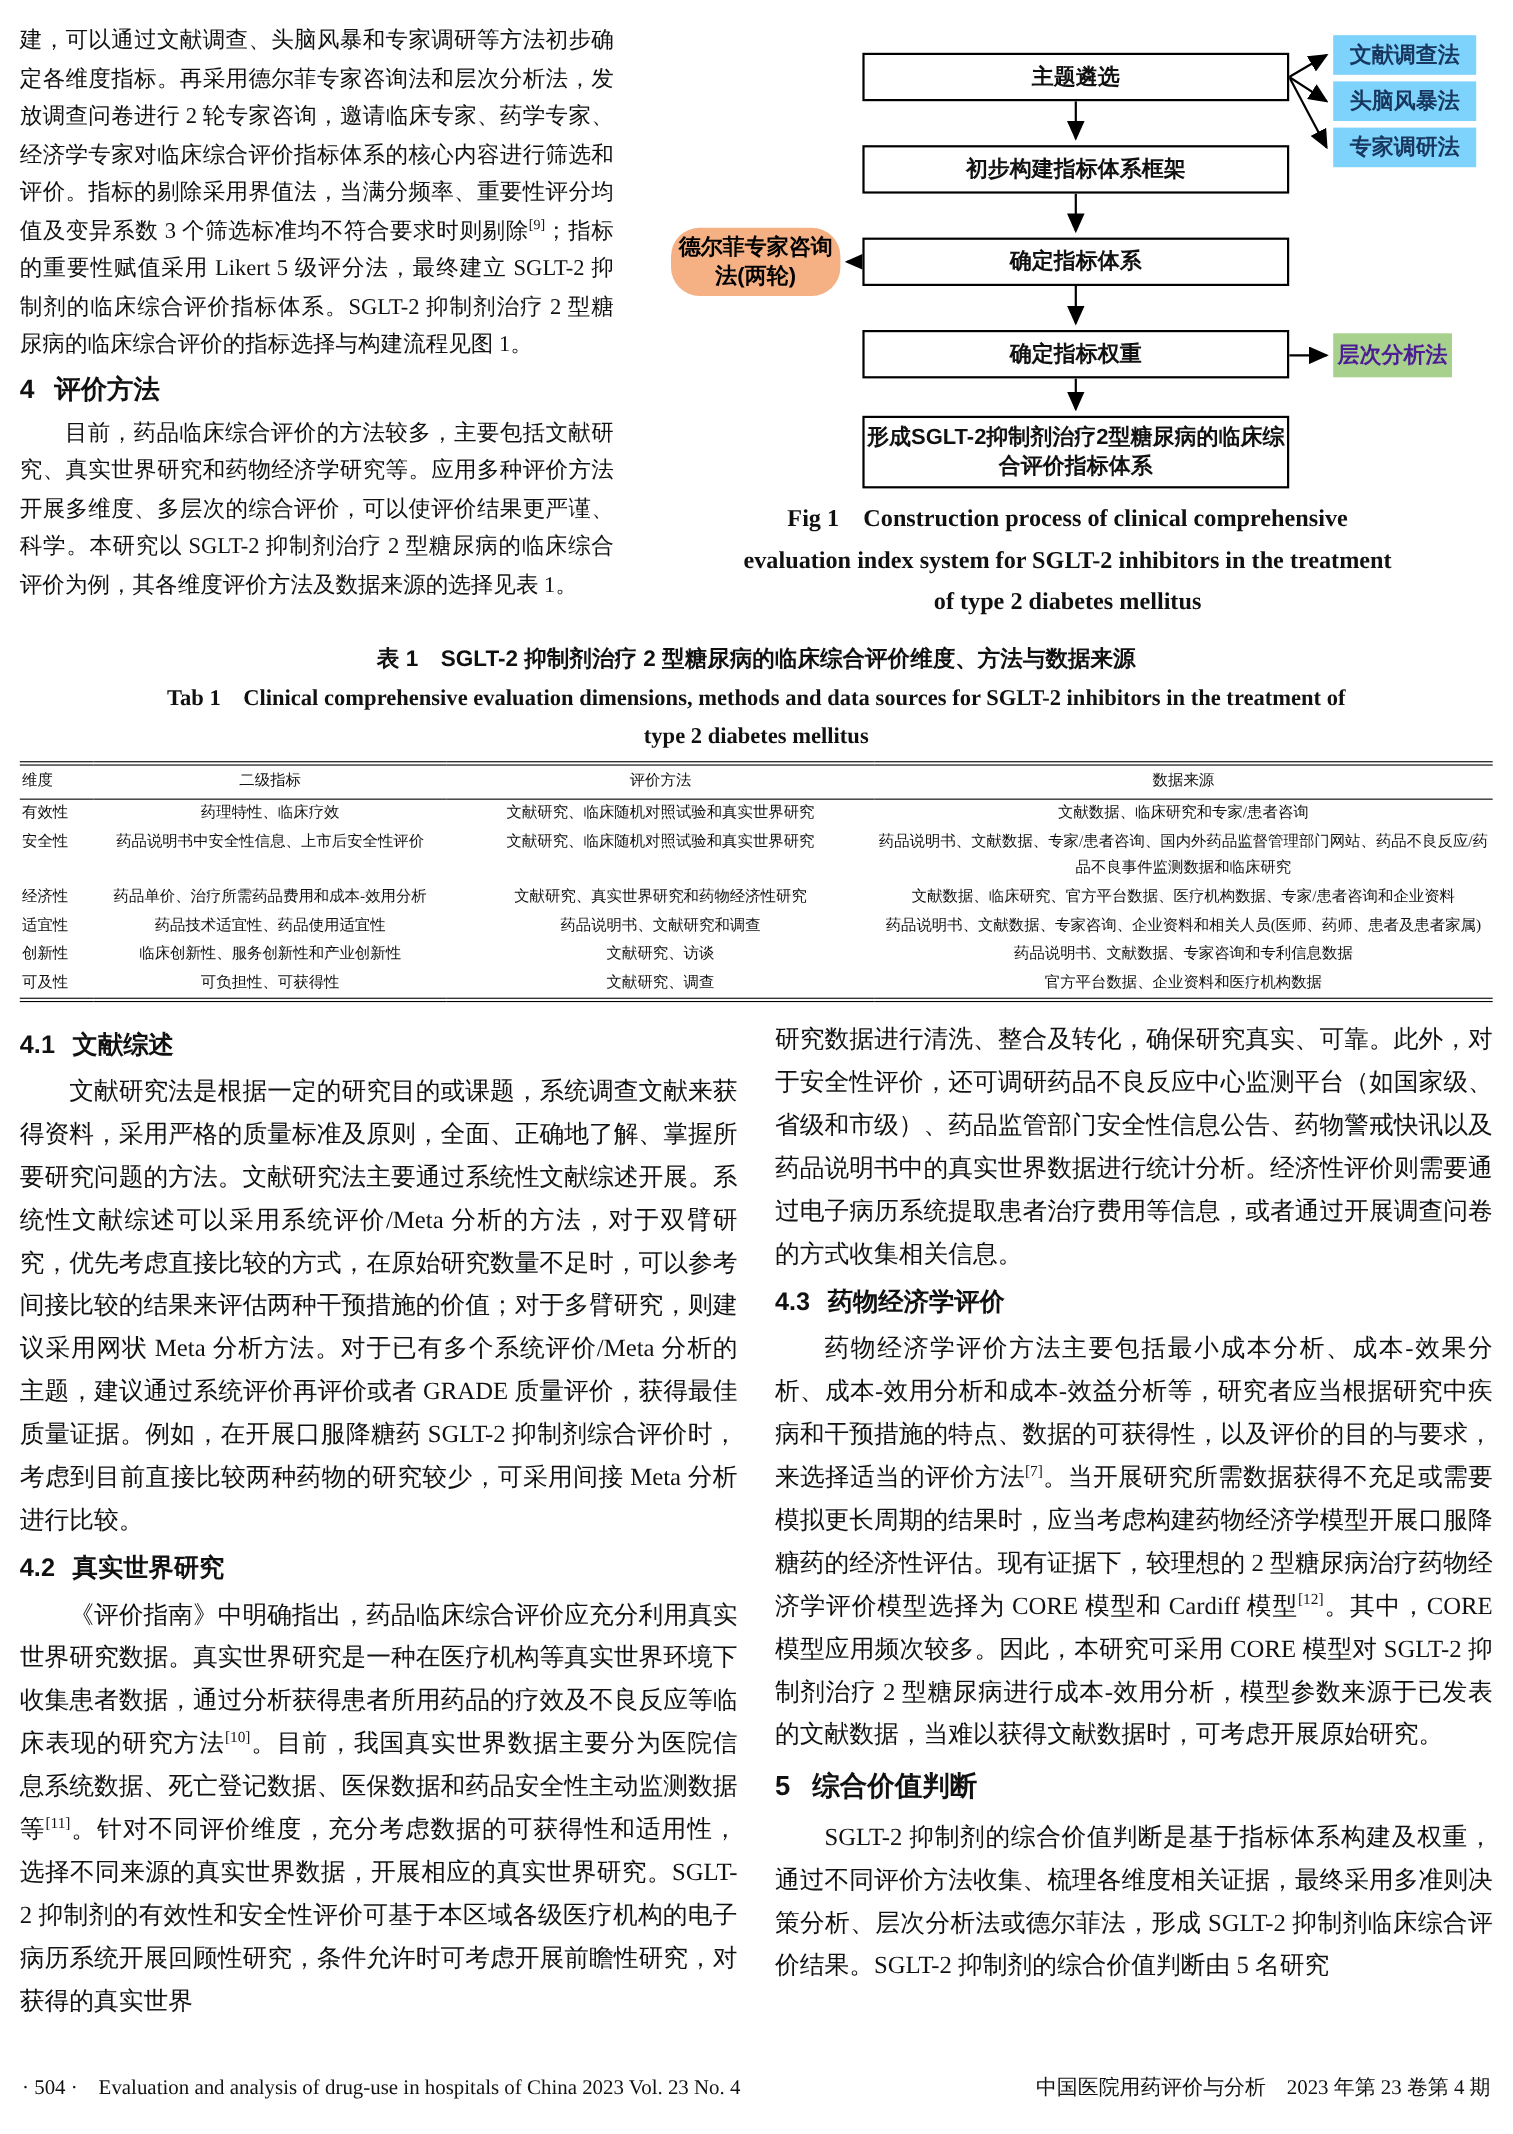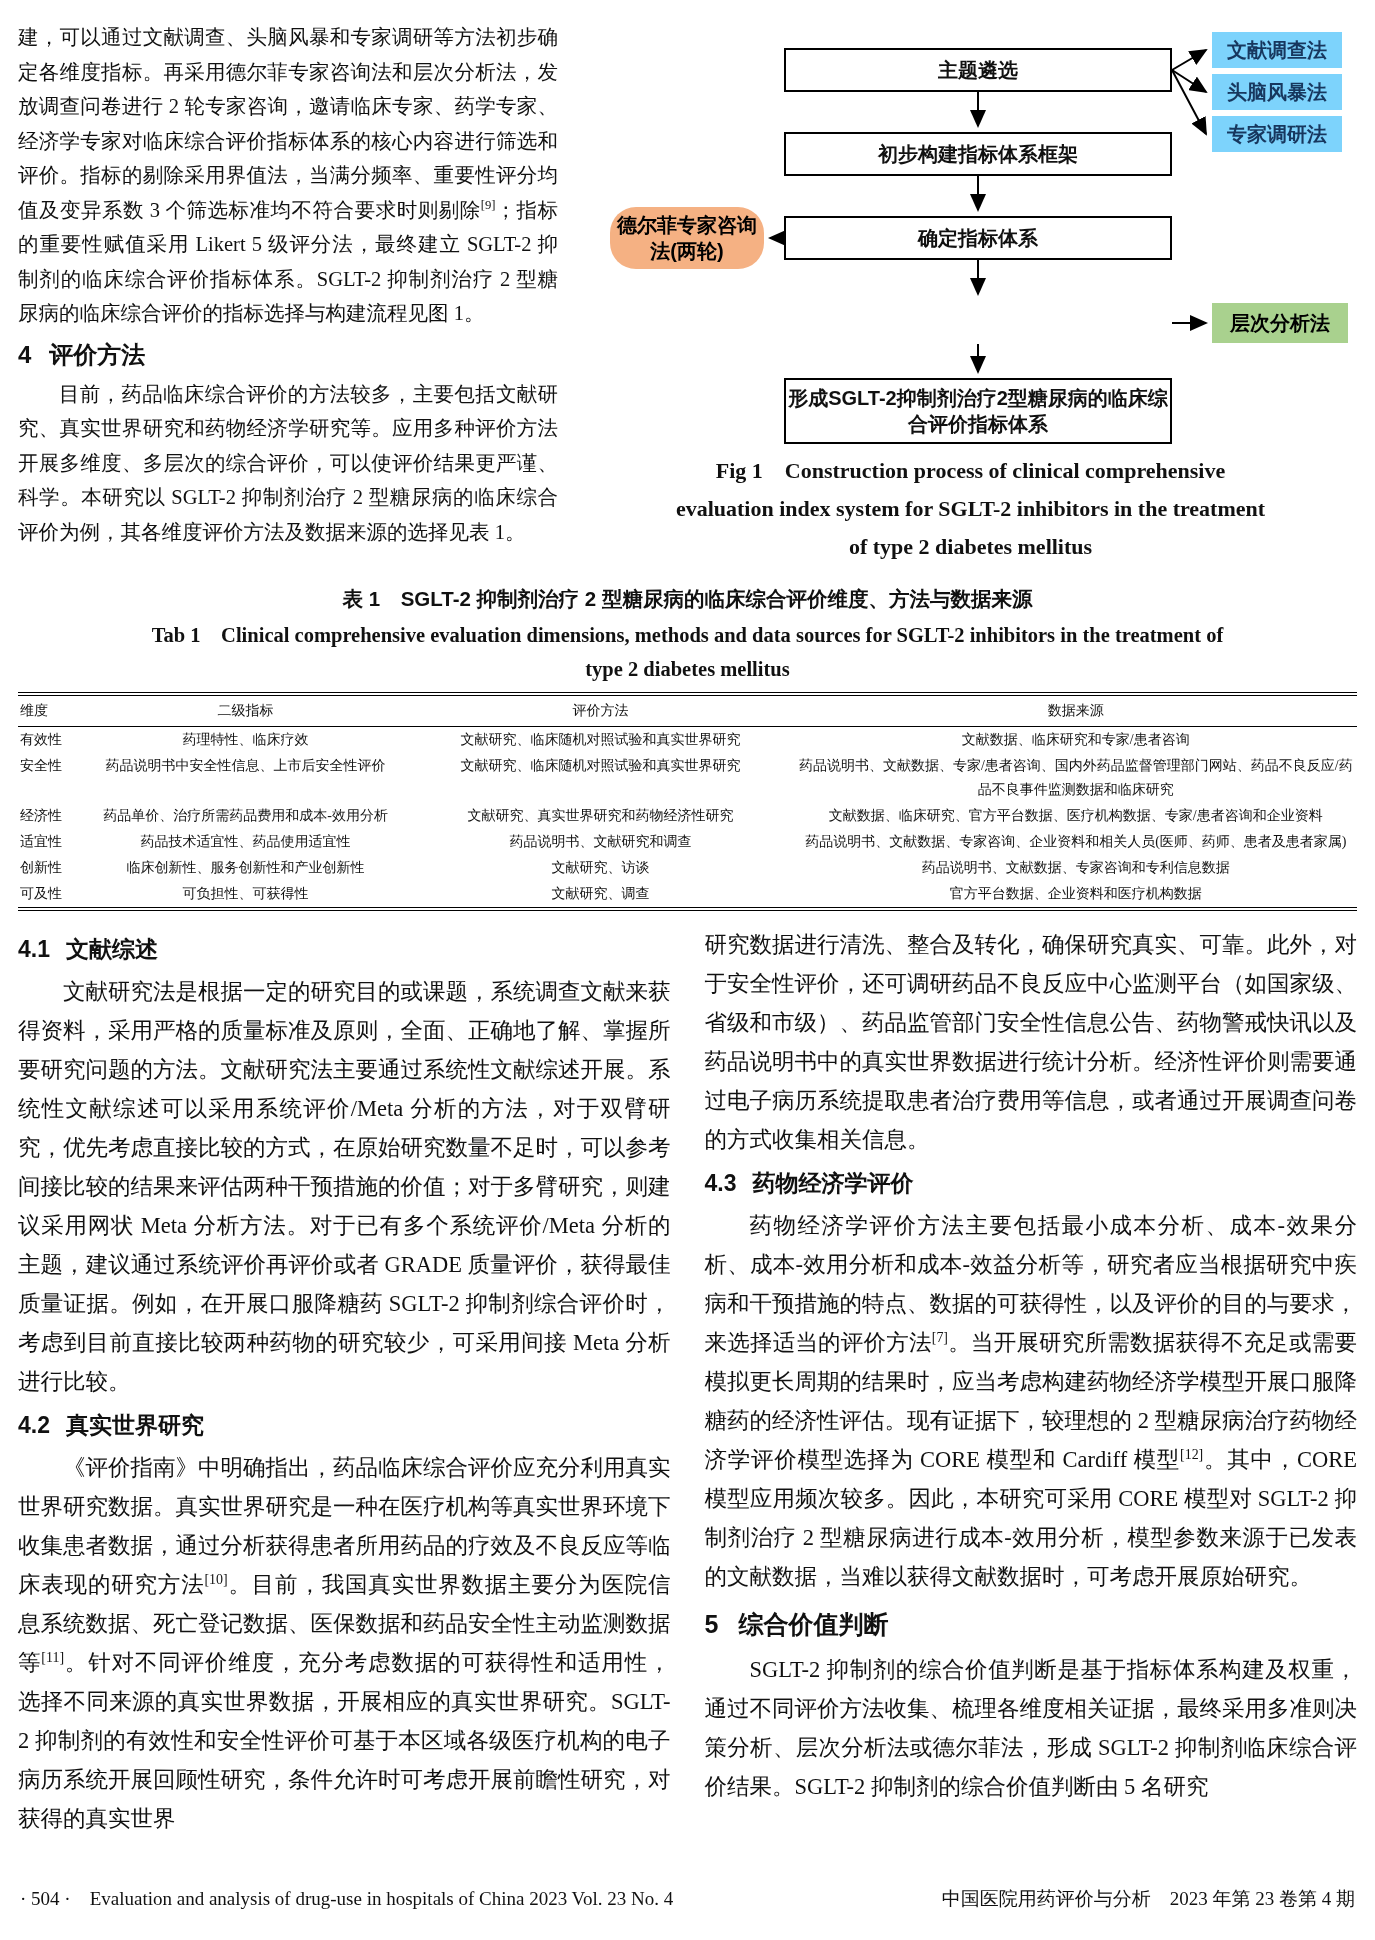--- a/index.html
+++ b/index.html
@@ -22,21 +22,21 @@
   
   .flowchart{position:relative;width:780px;height:430px;margin:0 auto;
              font-family:"Liberation Sans","DejaVu Sans",sans-serif;}
   .flowchart svg{position:absolute;left:0;top:0;}
   .flowchart svg line{stroke:#000;stroke-width:2;}
   .fbox{position:absolute;display:flex;align-items:center;justify-content:center;
         text-align:center;font-weight:bold;font-size:20px;line-height:26px;box-sizing:border-box;}
   .fbox.step{border:2px solid #000;background:#fff;left:200px;width:388px;height:44px;}
   .fbox.blue{left:628px;width:130px;height:36px;background:#7dd3fc;color:#17375e;}
   .fbox.orange{left:26px;width:154px;height:62px;background:#f5b183;color:#000;}
-  .fbox.green{left:628px;width:136px;height:40px;background:#a9d18e;color:#000000;}
+  .fbox.green{left:628px;width:108px;height:40px;background:#a9d18e;color:#4c1d95;}
   .fig-cap-zh{font-family:"Liberation Sans","DejaVu Sans",sans-serif;font-weight:bold;
               font-size:22px;line-height:38px;text-align:center;max-width:724px;margin:10px auto 0 auto;}
   .fig-cap-en{font-weight:bold;font-size:22px;line-height:38px;text-align:center;
               max-width:600px;margin:2px auto 0 auto;}
   
   .table-block{margin-top:16px;}
   .tab-cap-zh{font-family:"Liberation Sans","DejaVu Sans",sans-serif;font-weight:bold;
               font-size:20.5px;line-height:34px;text-align:center;}
   .tab-cap-en{font-weight:bold;font-size:20.5px;line-height:34px;text-align:center;
               max-width:1080px;margin:2px auto 6px auto;}
@@ -88,20 +88,21 @@
           <line x1="394" y1="324" x2="394" y2="352" marker-end="url(#ah)"></line>
           <line x1="588" y1="50" x2="622" y2="30" marker-end="url(#ah)"></line>
           <line x1="588" y1="50" x2="622" y2="72" marker-end="url(#ah)"></line>
           <line x1="588" y1="50" x2="622" y2="114" marker-end="url(#ah)"></line>
           <line x1="200" y1="218" x2="186" y2="218" marker-end="url(#ah)"></line>
           <line x1="588" y1="303" x2="622" y2="303" marker-end="url(#ah)"></line>
         </svg>
         <div class="fbox step" style="top:28px;">主题遴选</div>
         <div class="fbox step" style="top:112px;">初步构建指标体系框架</div>
         <div class="fbox step" style="top:196px;">确定指标体系</div>
+        <div class="fbox step" style="top:280px;">确定指标权重</div>
         <div class="fbox step" style="top:358px;height:66px;">形成SGLT-2抑制剂治疗2型糖尿病的临床综合评价指标体系</div>
         <div class="fbox blue" style="top:12px;">文献调查法</div>
         <div class="fbox blue" style="top:54px;">头脑风暴法</div>
         <div class="fbox blue" style="top:96px;">专家调研法</div>
         <div class="fbox orange" style="top:187px;border-radius:26px;">德尔菲专家咨询法(两轮)</div>
         <div class="fbox green" style="top:283px;">层次分析法</div>
       </div>
       <div class="fig-cap-en">Fig 1　Construction process of clinical comprehensive evaluation index system for SGLT-2 inhibitors in the treatment of type 2 diabetes mellitus</div>
     </div>
   </div>

